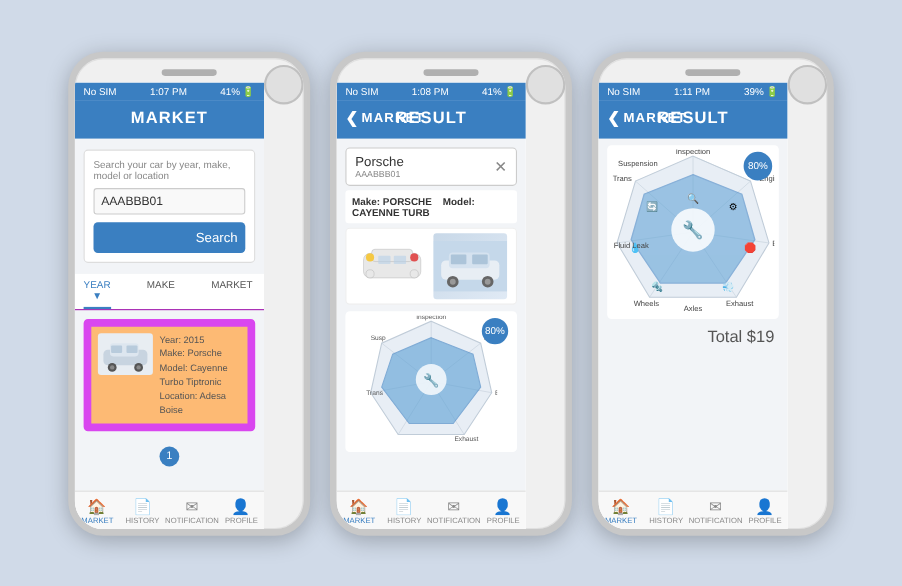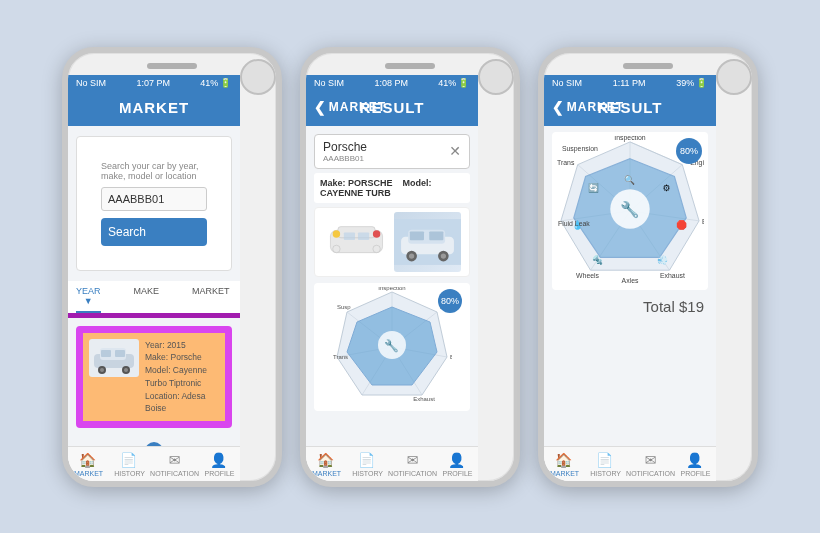--- a/index.html
+++ b/index.html
@@ -143,21 +143,21 @@
 
     .nav-icon {
       font-size: 14px;
     }
 
     
     .p1-search-box {
       background: #fff;
       margin: 10px 8px;
       border-radius: 4px;
-      padding: 24px;
+      padding: 8px;
       border: 1px solid #ddd;
     }
 
     .p1-search-hint {
       font-size: 9px;
       color: #888;
       margin-bottom: 6px;
     }
 
     .p1-input {
@@ -173,27 +173,27 @@
 
     .p1-search-btn {
       background: #3a7fc1;
       color: #fff;
       border: none;
       border-radius: 4px;
       width: 100%;
       padding: 7px;
       font-size: 12px;
       font-weight: 500;
-      text-align: left;
+      text-align: right;
     }
 
     .p1-filter-row {
       display: flex;
       padding: 0 8px;
-      border-bottom: 5px solid #a21caf;
+      border-bottom: 1px solid #a21caf;
       background: #fff;
       gap: 33px;
     }
 
     .p1-filter-item {
       flex: 1;
       text-align: center;
       font-size: 9px;
       color: #555;
       padding: 5px 0;

